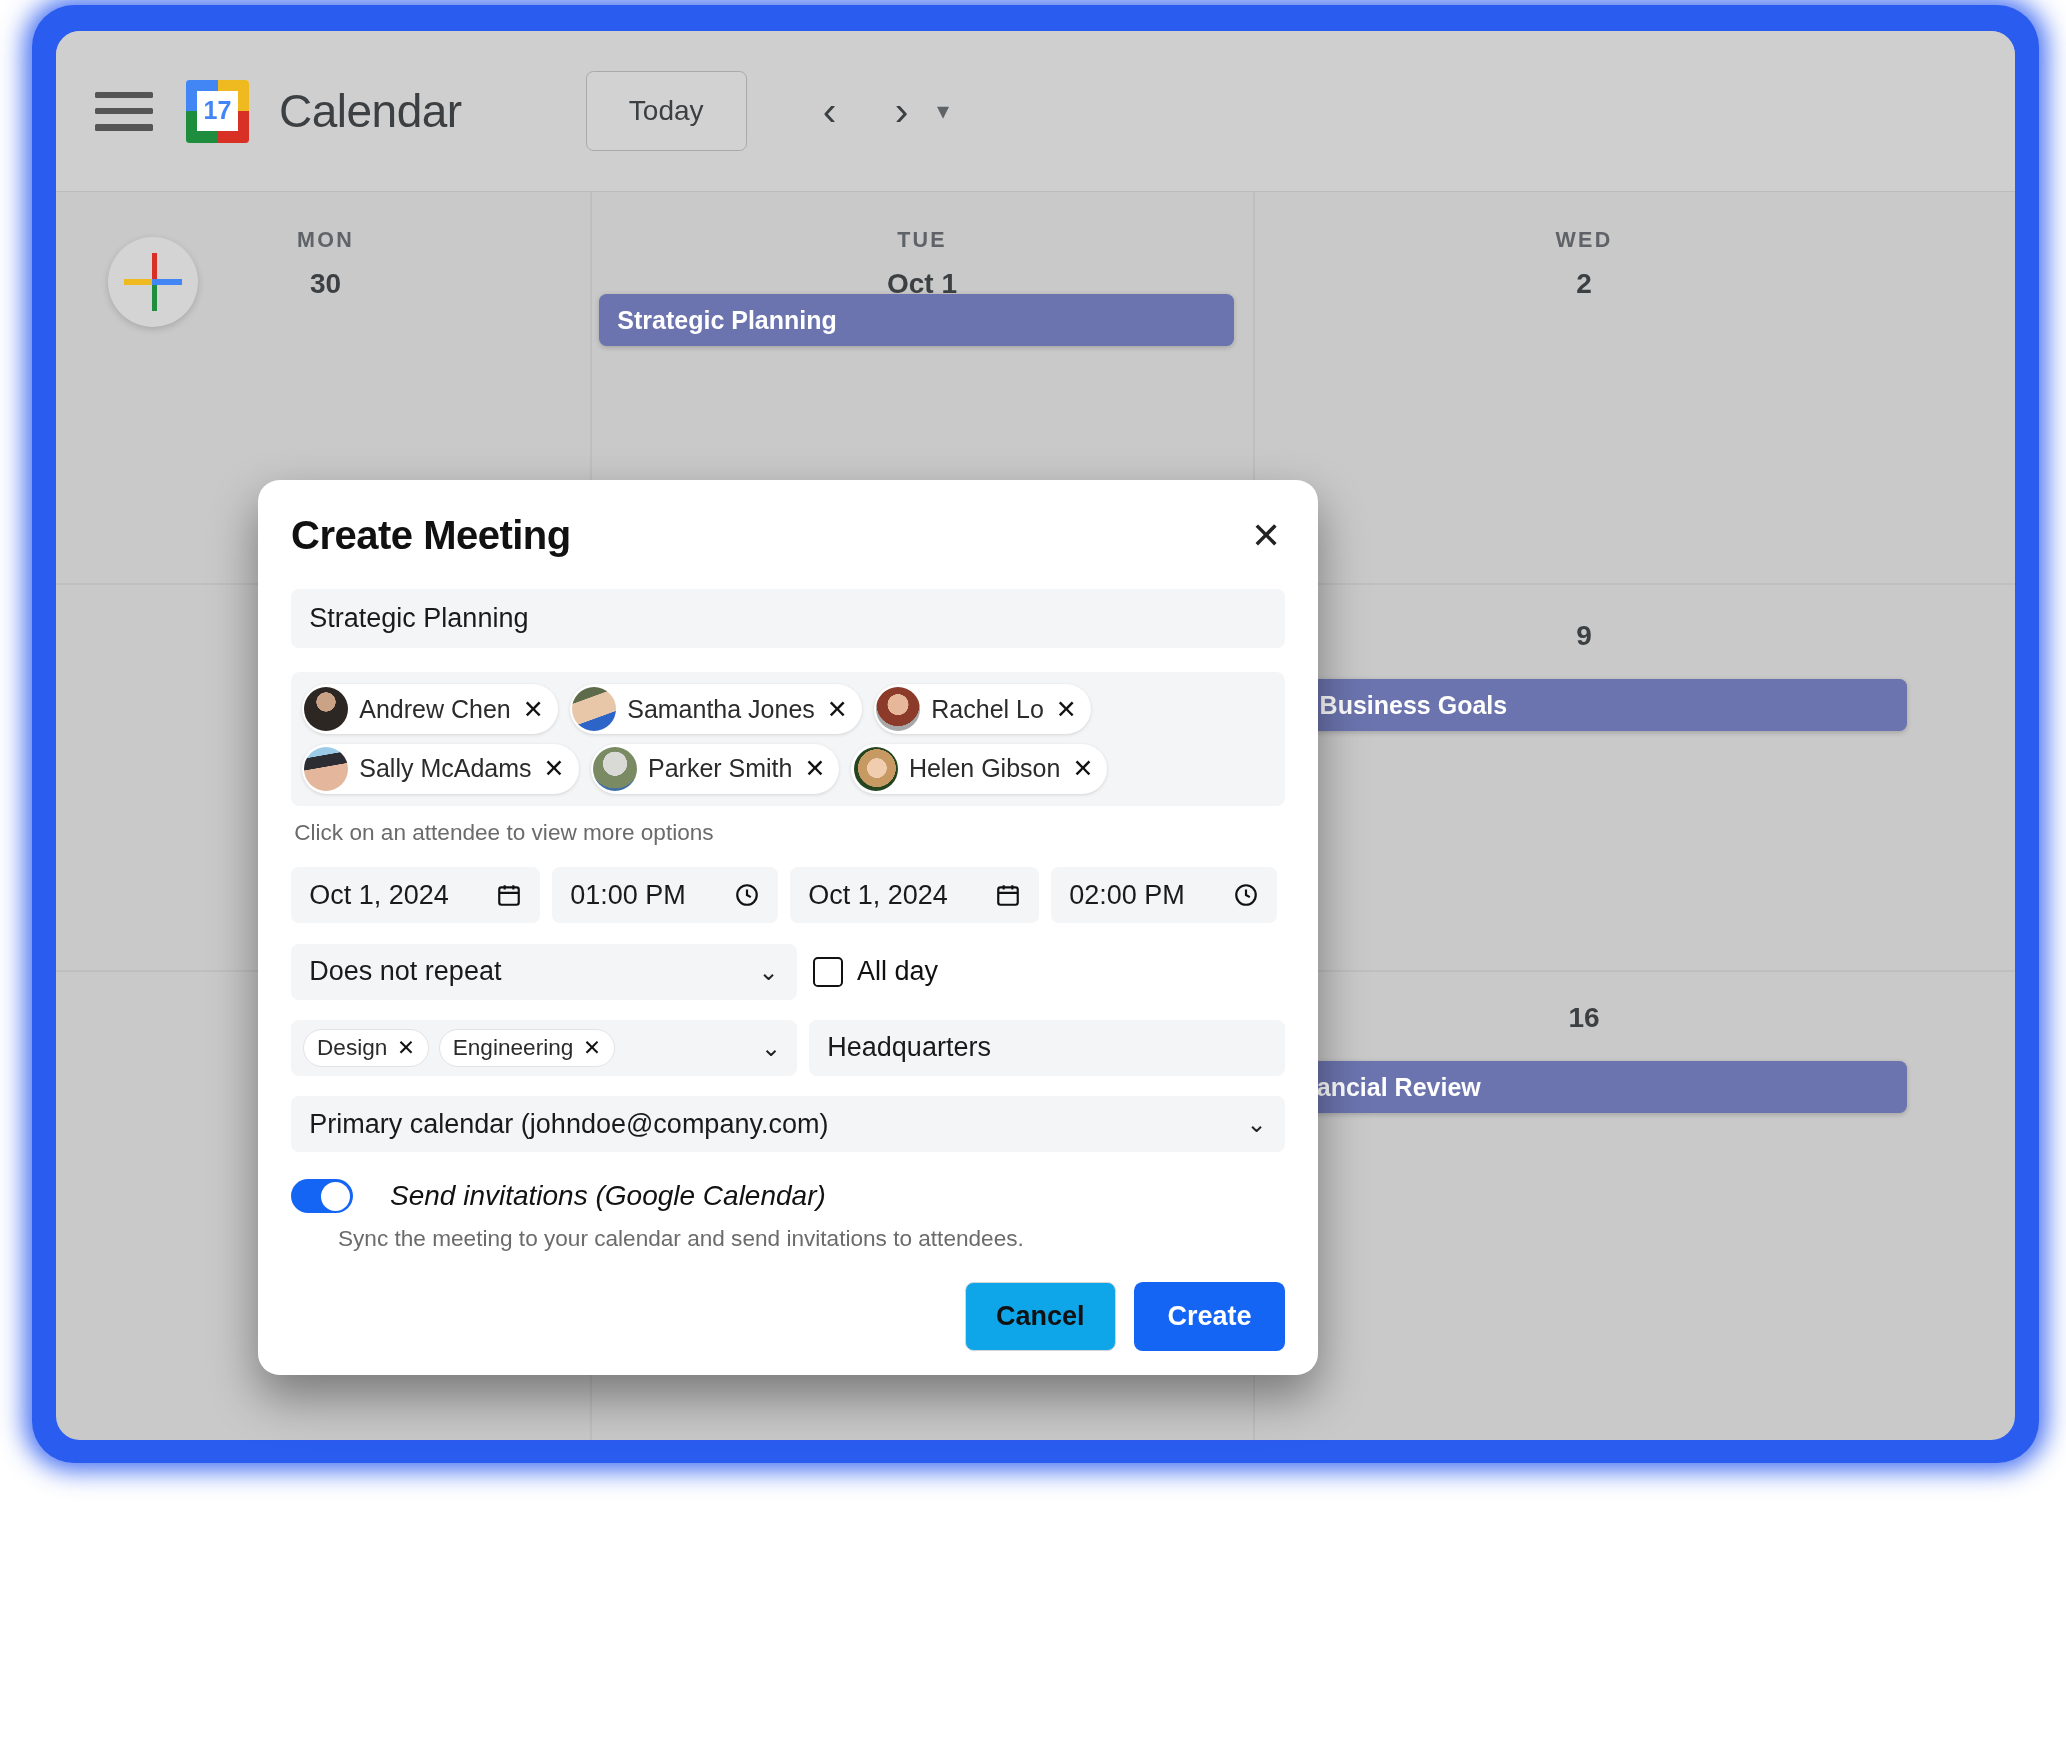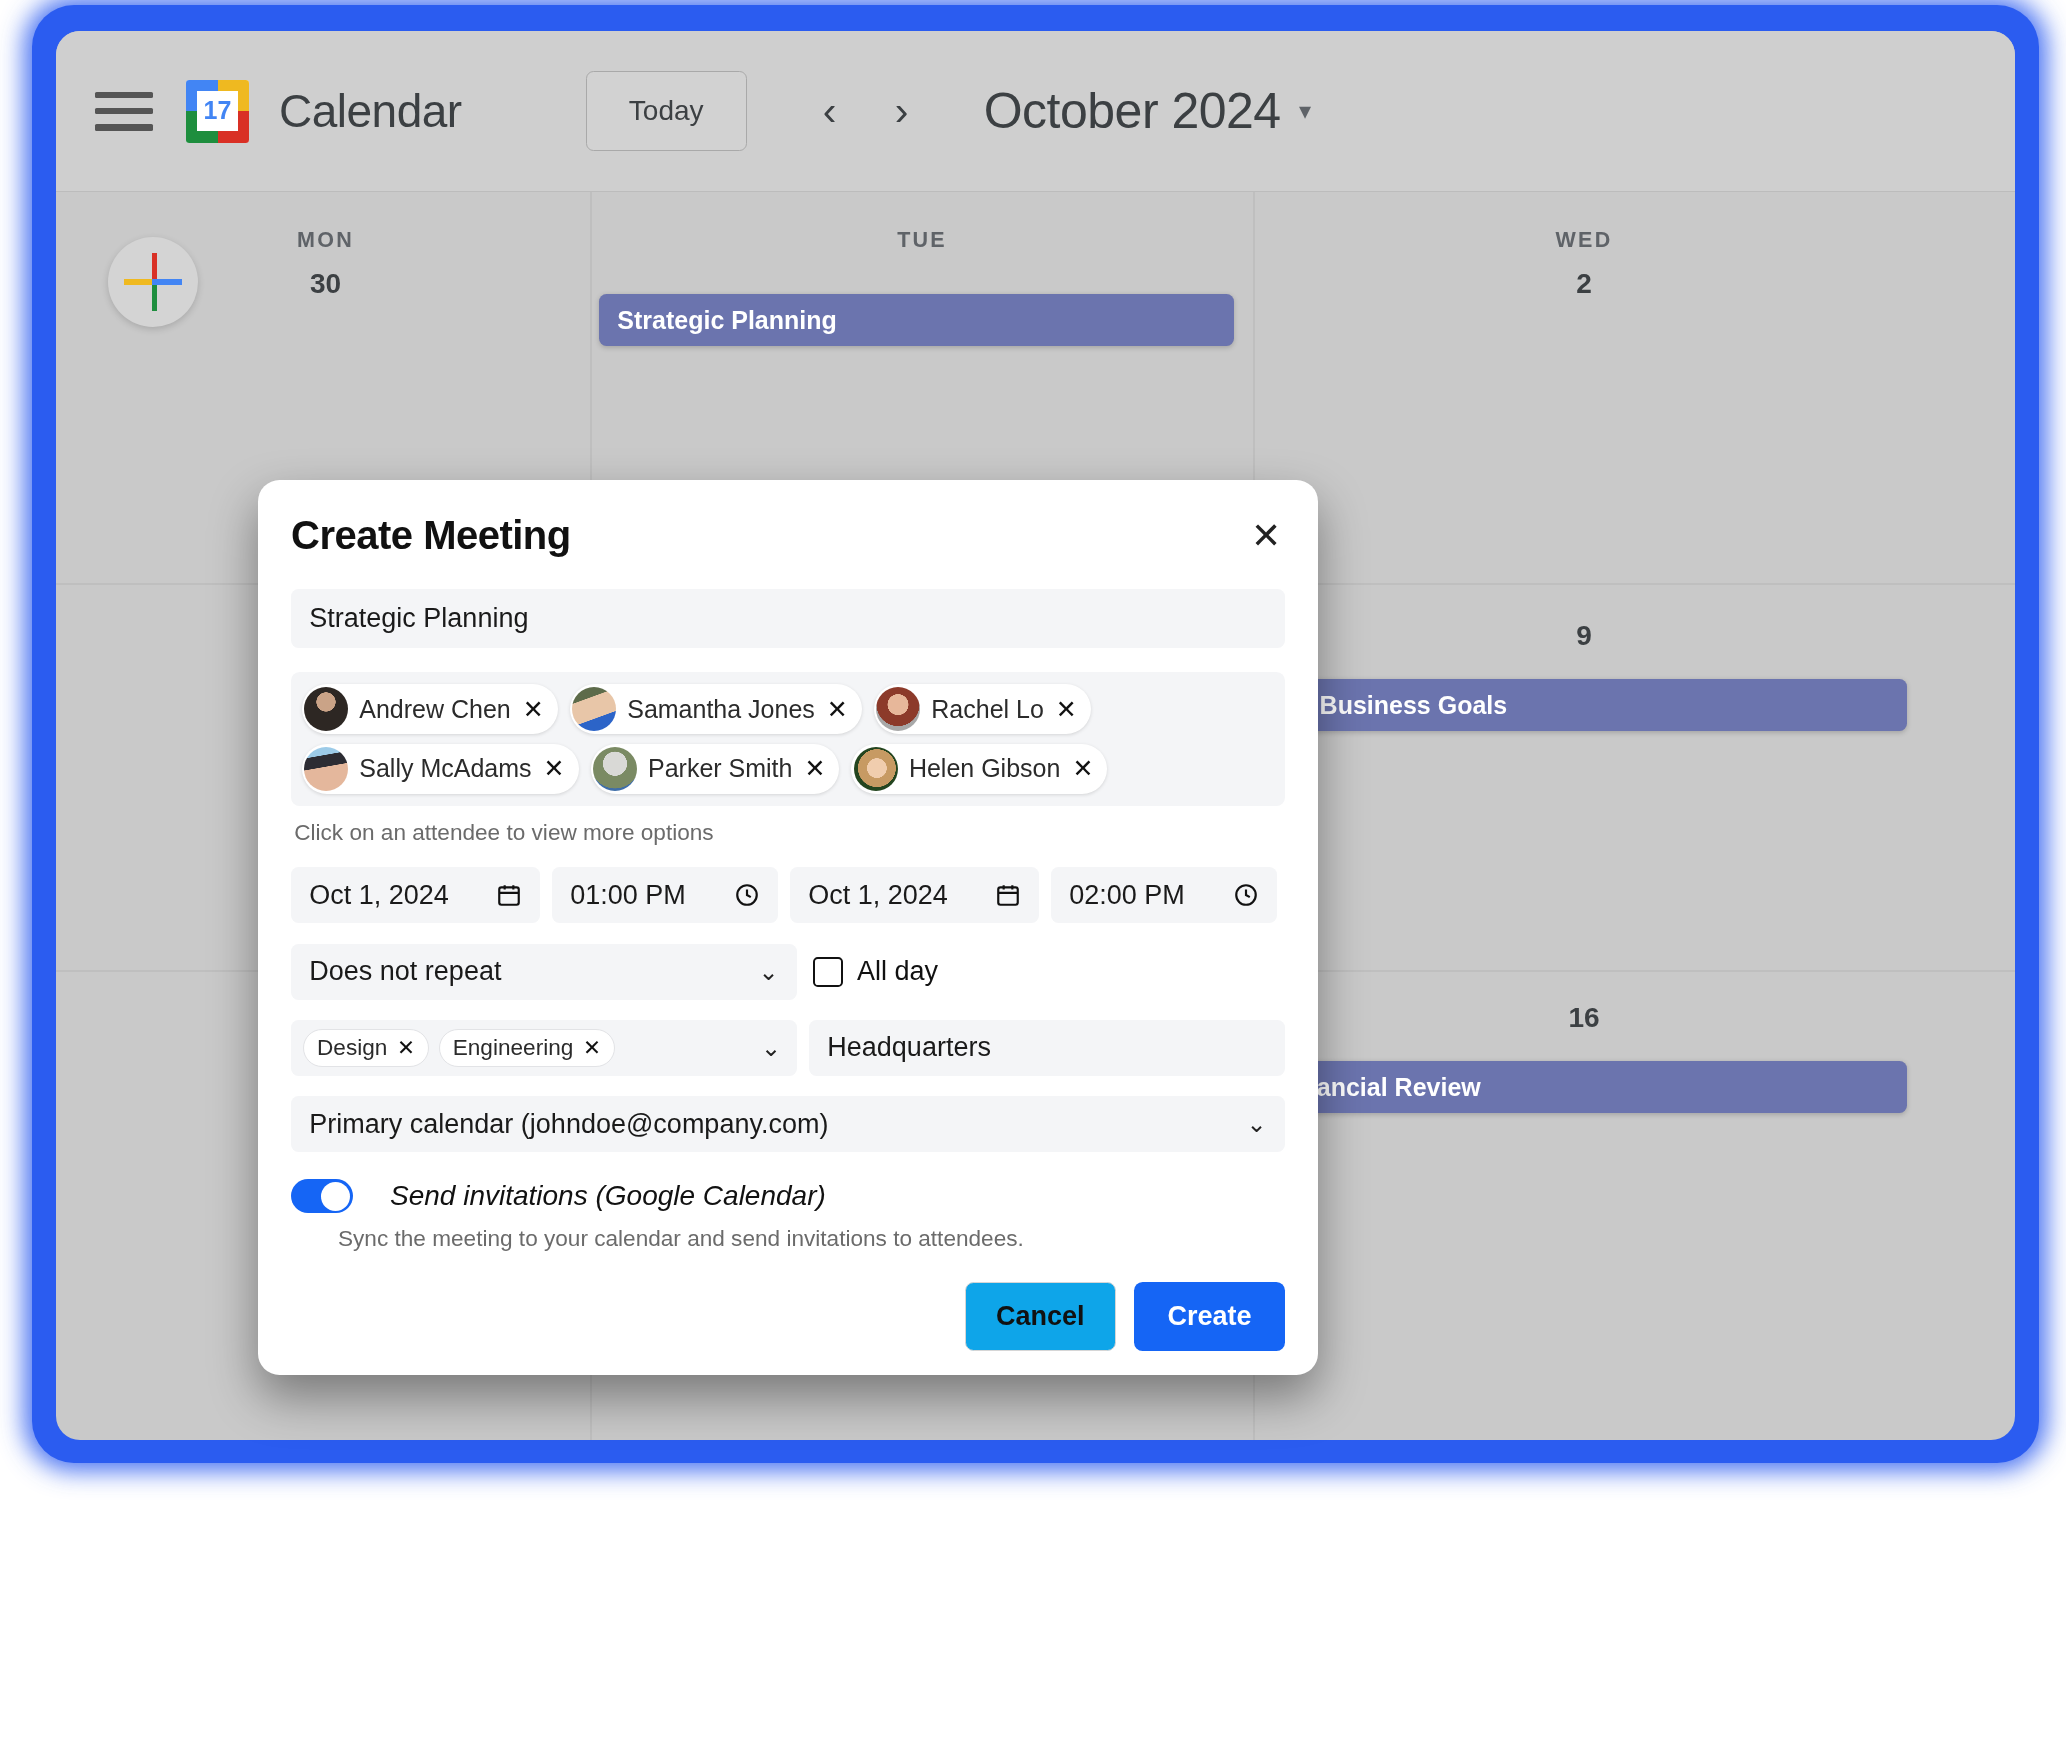--- a/index.html
+++ b/index.html
@@ -279,21 +279,20 @@
         <div class="inner">17</div>
       </div>
 
       <div id="app-title">Calendar</div>
 
       <div id="today-btn">Today</div>
 
       <div id="nav-prev" class="nav-arrow">‹</div>
       <div id="nav-next" class="nav-arrow">›</div>
 
-      <div id="month-label">October 2024</div>
       <div id="month-caret">▾</div>
     </div>
 
     <div id="grid">
 
       <div class="col-sep" style="left:534px;"></div>
       <div class="col-sep" style="left:1197px;"></div>
 
       <div class="row-sep" style="top:391px;"></div>
       <div class="row-sep" style="top:778px;"></div>
@@ -304,20 +303,21 @@
         <div class="bar h-yellow"></div>
         <div class="bar h-blue"></div>
       </div>
 
       <div class="day-head" style="left:65px; top:36px; width:409px;">
         <div class="dow">MON</div>
         <div class="dnum">30</div>
       </div>
       <div class="day-head" style="left:543px; top:36px; width:646px;">
         <div class="dow">TUE</div>
+        <div class="dnum">Oct 1</div>
       </div>
       <div class="day-head" style="left:1205px; top:36px; width:646px;">
         <div class="dow">WED</div>
         <div class="dnum">2</div>
       </div>
 
       <div class="day-num-only" style="left:1205px; top:428px; width:646px;">9</div>
       <div class="day-num-only" style="left:1205px; top:810px; width:646px;">16</div>
 
       <div class="cal-event" style="left:543px; top:102px; width:635px;">Strategic Planning</div>

